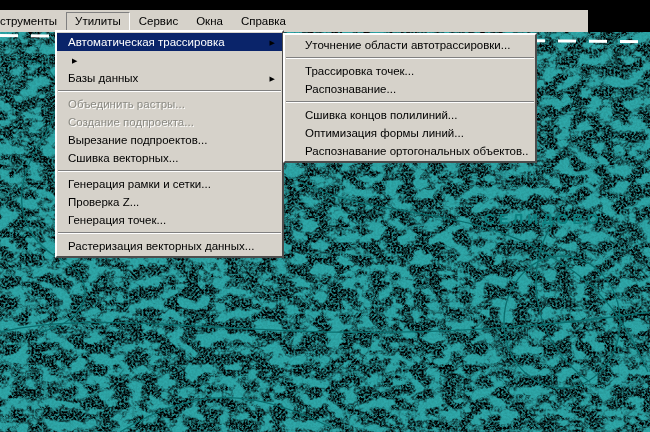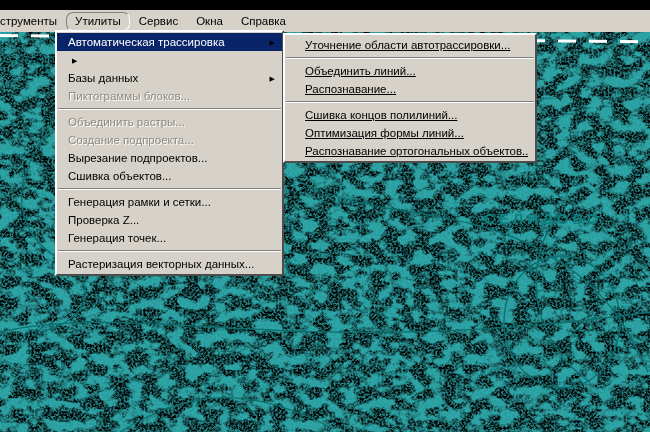--- a/index.html
+++ b/index.html
@@ -3,39 +3,39 @@
 <meta charset="utf-8">
 <style>
   * { margin:0; padding:0; box-sizing:border-box; }
   html,body { width:650px; height:432px; }
   body { font-family:"Liberation Sans", sans-serif; font-size:11.5px; color:#000; }
   #screen { position:relative; width:650px; height:432px; overflow:hidden; background:#000; }
 
   
   .titlebar { position:absolute; left:0; top:0; width:650px; height:10px;
               background:linear-gradient(90deg,#142а5e,#15265e 0%,#1b2f68 20%,#5f7fc0 100%); z-index:30; }
-  .menubar { position:absolute; left:0; top:10px; width:650px; height:22px;
+  .menubar { position:absolute; left:0; top:10px; width:588px; height:22px;
              background:#d6d2ca; display:flex; align-items:center; z-index:25; }
   .bar-item { padding:2px 8px 3px; margin-top:1px; white-space:nowrap; border:1px solid transparent; }
   .bar-item:first-child { margin-left:-9px; }
-  .bar-item.open { border-color:#808080 #ffffff #ffffff #808080;border-radius:7px; }
+  .bar-item.open { border-color:#808080 #ffffff #ffffff #808080; }
 
   
   .map { position:absolute; left:0; top:32px; width:650px; height:400px; background:#14b8a6; z-index:1; }
   .marquee { position:absolute; left:0; top:34px; width:662px; height:3px; z-index:2;
              background:repeating-linear-gradient(90deg,#ffffff 0 18px,transparent 18px 31px);
              transform:rotate(0.55deg); transform-origin:0 0; }
 
   
   .menu { position:absolute; background:#d6d2ca; border:2px solid; padding:1px 0;
           border-color:#ffffff #4d4d4d #4d4d4d #ffffff; z-index:40; }
   #utilities-menu { left:55px; top:30px; width:229px; }
   #trace-submenu  { left:283px; top:33px; width:254px; z-index:41; }
   .mitem { height:18px; display:flex; align-items:center; padding:0 7px 0 11px; cursor:default; }
-  #trace-submenu .mitem { padding-left:20px;text-decoration:underline; }
+  #trace-submenu .mitem { padding-left:20px; }
   .mlabel { flex:1; white-space:nowrap; overflow:hidden; }
   .marrow { font-size:7px; line-height:1; margin-left:4px; color:#000; }
   .mitem.hl { background:#0a246a; }
   .mitem.hl .mlabel { color:#fff; }
   .mitem.disabled .mlabel { color:#8b8a83; text-shadow:1px 1px 0 #ffffff; }
   .msep { height:1px; background:#808080; box-shadow:0 1px 0 #ffffff; margin:3px 1px 4px 1px; }
 
   svg text.maptown { font-family:"Liberation Sans",sans-serif; font-weight:bold;
                      font-size:15px; letter-spacing:4px; fill:#0e8181; }
 </style>
@@ -87,35 +87,32 @@
         <span class="mlabel">Автоматическая трассировка</span>
         <span class="marrow">▶</span>
       </div>
       <div class="mitem">
         <span class="marrow">▶</span>
       </div>
       <div class="mitem">
         <span class="mlabel">Базы данных</span>
         <span class="marrow">▶</span>
       </div>
-      <div class="mitem disabled">
-        <span class="mlabel">Пиктограммы блоков...</span>
-      </div>
       <div class="msep"></div>
       <div class="mitem disabled">
         <span class="mlabel">Объединить растры...</span>
       </div>
       <div class="mitem disabled">
         <span class="mlabel">Создание подпроекта...</span>
       </div>
       <div class="mitem">
         <span class="mlabel">Вырезание подпроектов...</span>
       </div>
       <div class="mitem">
-        <span class="mlabel">Сшивка объектов...</span>
+        <span class="mlabel">Сшивка векторных...</span>
       </div>
       <div class="msep"></div>
       <div class="mitem">
         <span class="mlabel">Генерация рамки и сетки...</span>
       </div>
       <div class="mitem">
         <span class="mlabel">Проверка Z...</span>
       </div>
       <div class="mitem">
         <span class="mlabel">Генерация точек...</span>
@@ -125,21 +122,21 @@
         <span class="mlabel">Растеризация векторных данных...</span>
       </div>
     </div>
 
   <div class="menu" id="trace-submenu">
       <div class="mitem">
         <span class="mlabel">Уточнение области автотрассировки...</span>
       </div>
       <div class="msep"></div>
       <div class="mitem">
-        <span class="mlabel">Объединить линий...</span>
+        <span class="mlabel">Трассировка точек...</span>
       </div>
       <div class="mitem">
         <span class="mlabel">Распознавание...</span>
       </div>
       <div class="msep"></div>
       <div class="mitem">
         <span class="mlabel">Сшивка концов полилиний...</span>
       </div>
       <div class="mitem">
         <span class="mlabel">Оптимизация формы линий...</span>

